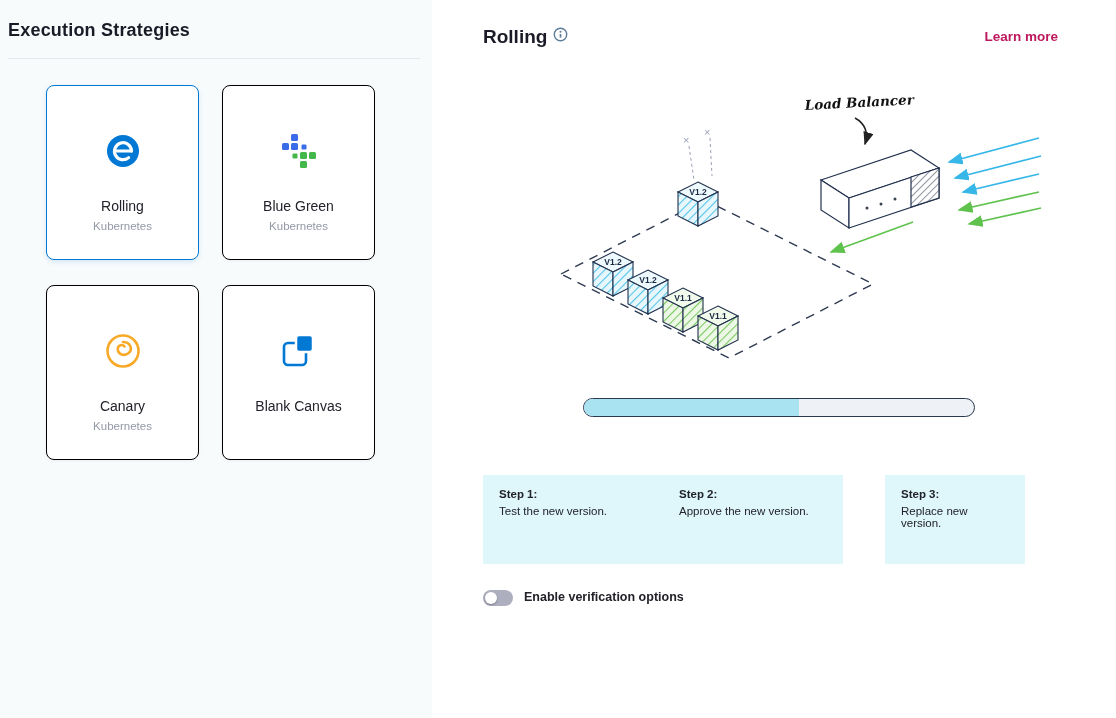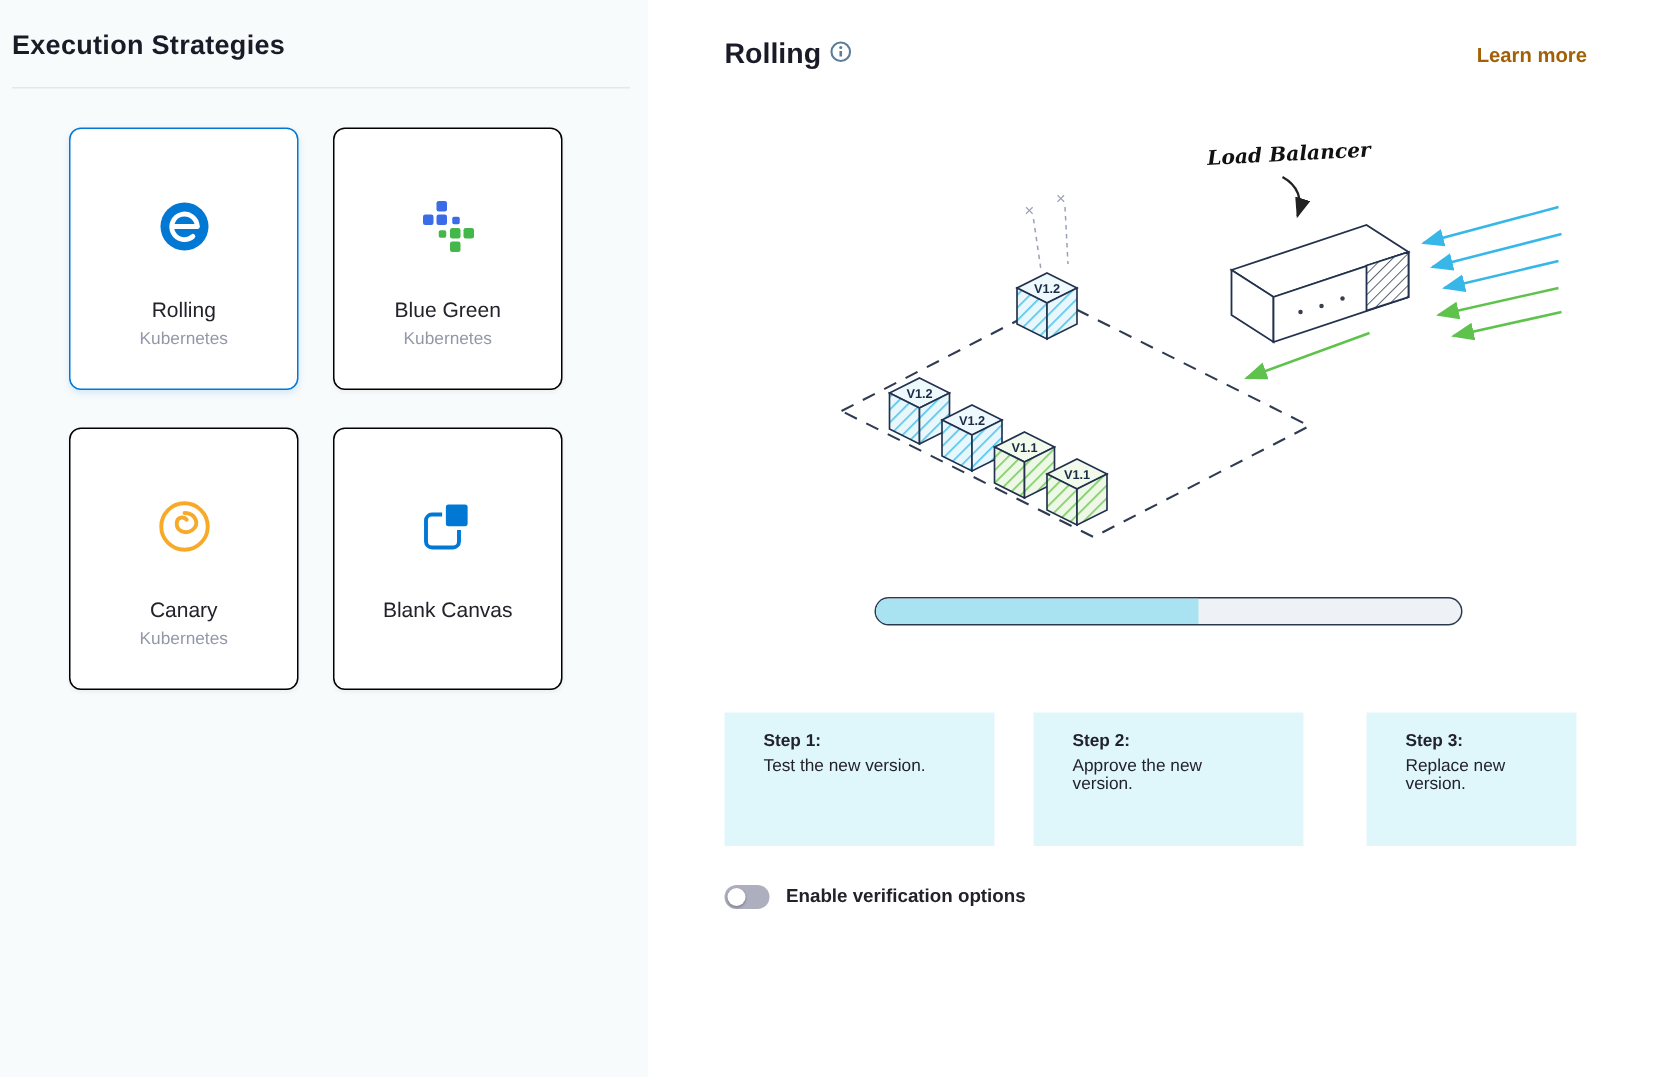--- a/index.html
+++ b/index.html
@@ -18,32 +18,32 @@
   .card.selected { border:1px solid #0278d5; box-shadow:0 2px 5px rgba(2,120,213,.15); }
   .card-icon { height:46px; display:flex; align-items:center; justify-content:center; }
   .card-label { margin-top:24px; font-size:14px; color:#22222a; }
   .card-sublabel { margin-top:6px; font-size:11.5px; color:#9398a7; }
 
   
   .right-panel { flex:1; padding:26px 58px 0 51px; background:#fff; }
   .detail-header { display:flex; align-items:flex-start; }
   .detail-title { font-size:19px; font-weight:700; color:#1b1b28; }
   .info-icon { margin-left:6px; margin-top:1px; cursor:pointer; }
-  .learn-more { margin-left:auto; color:#a16207; font-weight:700; font-size:13.5px; text-decoration:none; cursor:pointer; margin-top:3px; }
+  .learn-more { margin-left:auto; color:#be185d; font-weight:700; font-size:13.5px; text-decoration:none; cursor:pointer; margin-top:3px; }
   .description { margin-top:30px; font-size:14.5px; line-height:1.7; max-width:600px; color:#22222a; }
 
   .illustration { margin-top:46px; display:block; }
 
   .progress-track { margin:24px 0 0 100px; width:392px; height:19px; border:1.6px solid #2a3950;
                     border-radius:10px; background:#eef1f5; overflow:hidden; }
   .progress-fill { height:100%; background:#a9e3f2; width:55%; }
 
   .steps { display:flex; margin-top:58px; }
-  .step-box { width:180px; height:89px; background:#dff7fb; padding:13px 26px; }
-  .step-box + .step-box { margin-left:26px; }
+  .step-box { width:180px; height:89px; background:#dff7fb; padding:13px 16px; }
+  .step-box + .step-box { }
   .step-box:last-child { margin-left:42px; width:140px; }
   .step-title { font-weight:700; font-size:11.5px; color:#22222a; }
   .step-text  { font-size:11.5px; margin-top:5px; color:#22222a; }
 
   .verification { display:flex; gap:11px; margin-top:26px; }
   .toggle { width:30px; height:16px; border-radius:9px; background:#adaebe; position:relative; cursor:pointer; flex-shrink:0; }
   .toggle-knob { position:absolute; top:2px; left:2px; width:12px; height:12px; border-radius:50%;
                  background:#fff; box-shadow:0 1px 2px rgba(0,0,0,.3); }
   .verification-label { font-size:12.5px; font-weight:700; color:#22222a; }
 </style>

